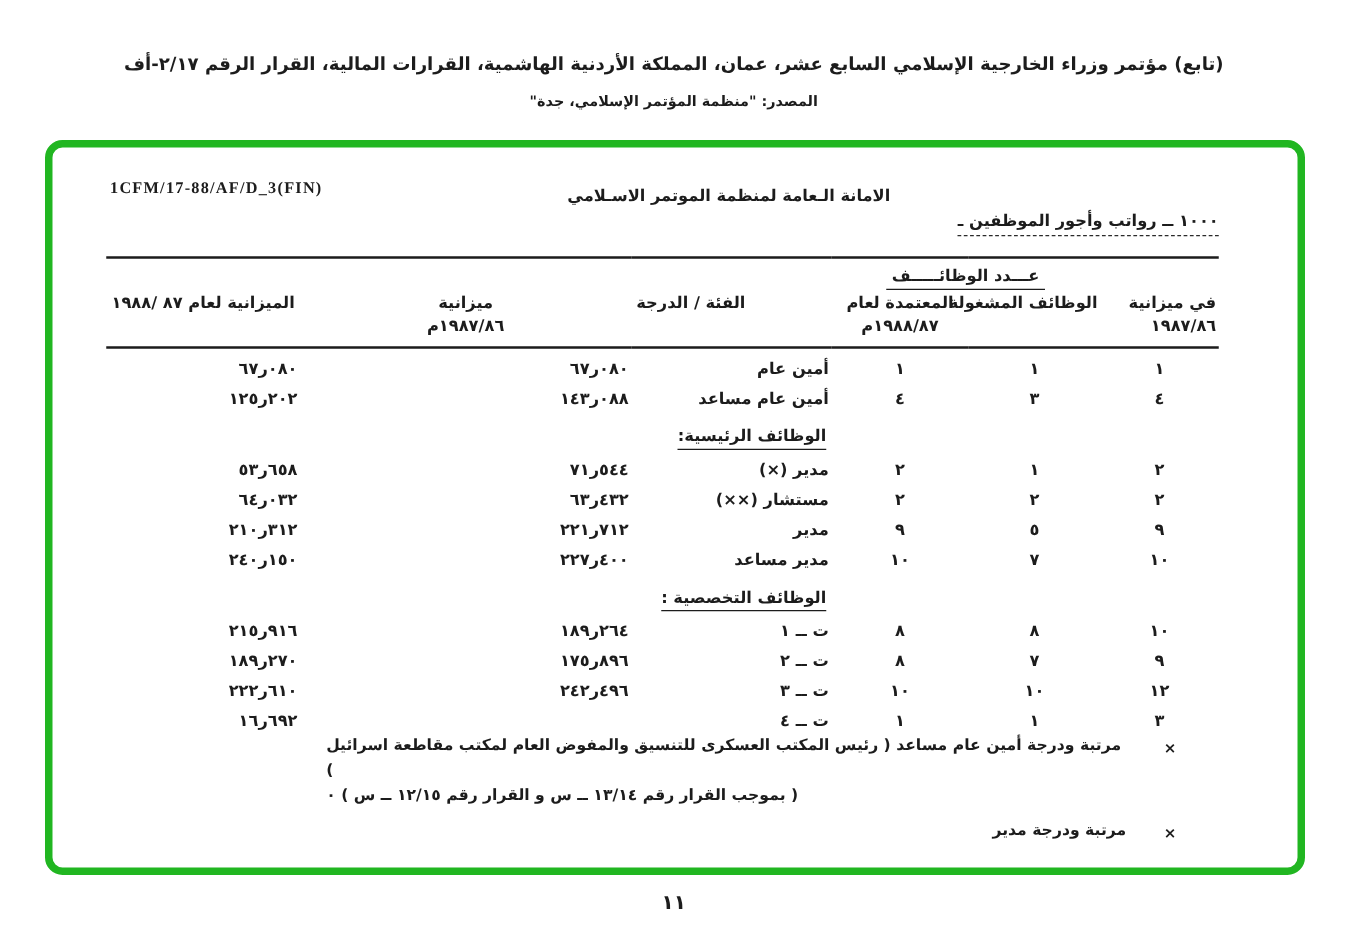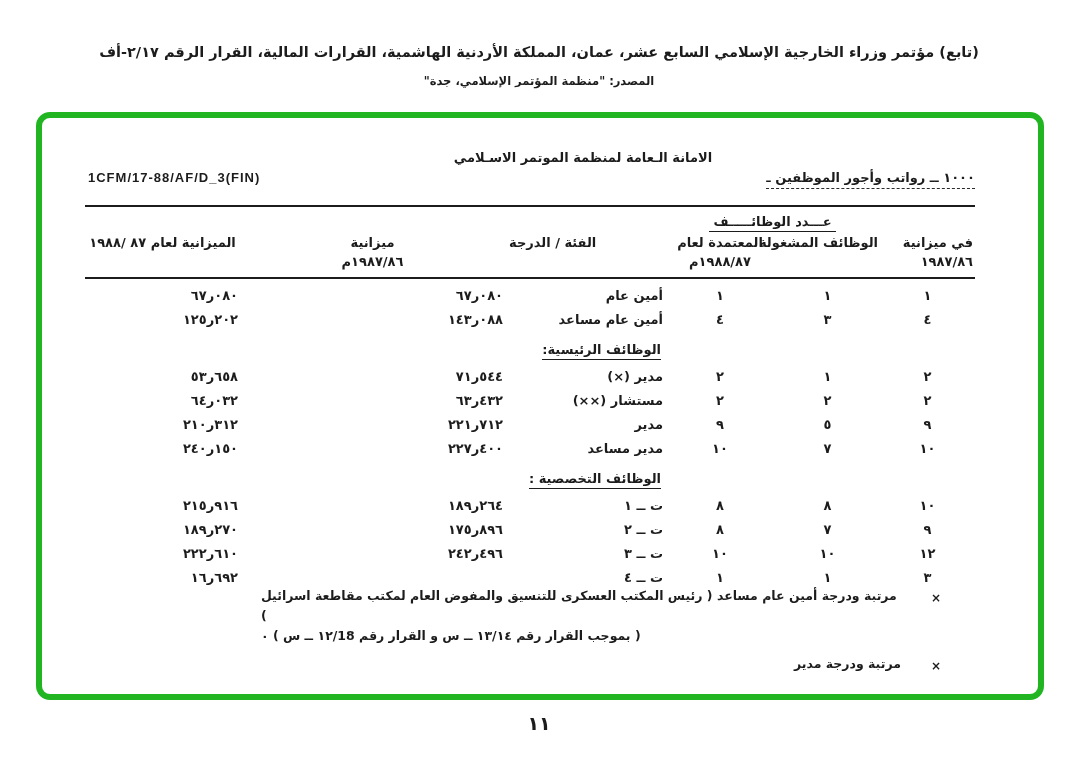--- a/index.html
+++ b/index.html
@@ -8,21 +8,21 @@
   
   .hdr1{position:absolute;top:44px;left:0;right:0;text-align:center;direction:rtl;
         font-size:14.5px;font-weight:700;letter-spacing:0;}
   .hdr2{position:absolute;top:74px;left:0;right:0;text-align:center;direction:rtl;
         font-size:11.5px;font-weight:700;}
   
   .doc-box{position:absolute;left:36px;top:112px;width:996px;height:576px;
            border:6px solid #21b621;border-radius:14px;background:#ffffff;}
   .doc-inner{position:relative;width:100%;height:100%;}
   .ref-code{position:absolute;left:46px;top:24px;direction:ltr;
-            font-family:Liberation Sans, sans-serif;font-size:13px;font-weight:700;letter-spacing:1px;margin-top:28px;}
+            font-family:Liberation Serif, serif;font-size:13px;font-weight:700;letter-spacing:1px;}
   .org-title{position:absolute;left:341px;top:32px;width:400px;text-align:center;direction:rtl;
              font-size:13px;font-weight:700;}
   .sec1000{position:absolute;right:63px;top:50px;direction:rtl;text-align:right;
            font-size:13px;font-weight:700;line-height:19px;text-decoration:underline;}
   .sec1000 .l1{border-bottom:1.5px dashed #2a2a2a;padding-bottom:1px;display:inline-block;}
   .sec1000 .l2{display:block;padding-left:16px;}
   
   table.budget{position:absolute;left:43px;top:87px;width:890px;border-collapse:collapse;
                direction:rtl;font-size:13px;font-weight:700;table-layout:fixed;border-top:2px solid #1c1c1c;}
   table.budget td{padding:0 2px;vertical-align:bottom;overflow:visible;white-space:nowrap;}
@@ -43,21 +43,21 @@
   .ltrnum{unicode-bidi:bidi-override;direction:ltr;display:inline-block;}
   
   .footnote{position:absolute;right:97px;direction:rtl;display:flex;gap:30px;
             font-size:12.5px;font-weight:700;line-height:20px;}
   .fn1{top:468px;}
   .fn2{top:536px;}
   .fn-marker{font-size:12px;padding-top:2px;}
   .fn-text{text-align:left;max-width:640px;}
   .fn-line2{display:block;padding-right:170px;}
   .page-num{position:absolute;top:712px;left:0;right:0;text-align:center;
-            font-size:19px;font-weight:700;}
+            font-size:16px;font-weight:700;}
 </style>
 </head>
 <body>
 
 <div class="page">
 
   <div class="hdr1">(تابع) مؤتمر وزراء الخارجية الإسلامي السابع عشر، عمان، المملكة الأردنية الهاشمية، القرارات المالية، القرار الرقم ٢/١٧-أف</div>
   <div class="hdr2">المصدر:  "منظمة المؤتمر الإسلامي، جدة"</div>
 
   <div class="doc-box">
@@ -195,21 +195,21 @@
             <td class="amt"><span class="ltrnum"></span></td>
             <td class="amt6"><span class="ltrnum">١٦ر٦٩٢</span></td>
           </tr>
         </tbody>
       </table>
 
       <div class="footnote fn1">
         <span class="fn-marker">×</span>
         <div class="fn-text">
           <span>مرتبة ودرجة أمين عام مساعد ( رئيس المكتب العسكرى للتنسيق والمفوض العام لمكتب مقاطعة اسرائيل )</span>
-          <span class="fn-line2">( بموجب القرار رقم ١٣/١٤ ــ س و القرار رقم ١٢/18 ــ س ) ٠</span>
+          <span class="fn-line2">( بموجب القرار رقم ١٣/١٤ ــ س و القرار رقم ١٢/١٥ ــ س ) ٠</span>
         </div>
       </div>
 
       <div class="footnote fn2">
         <span class="fn-marker">×</span>
         <div class="fn-text">
           <span>مرتبة ودرجة مدير</span>
         </div>
       </div>
 

